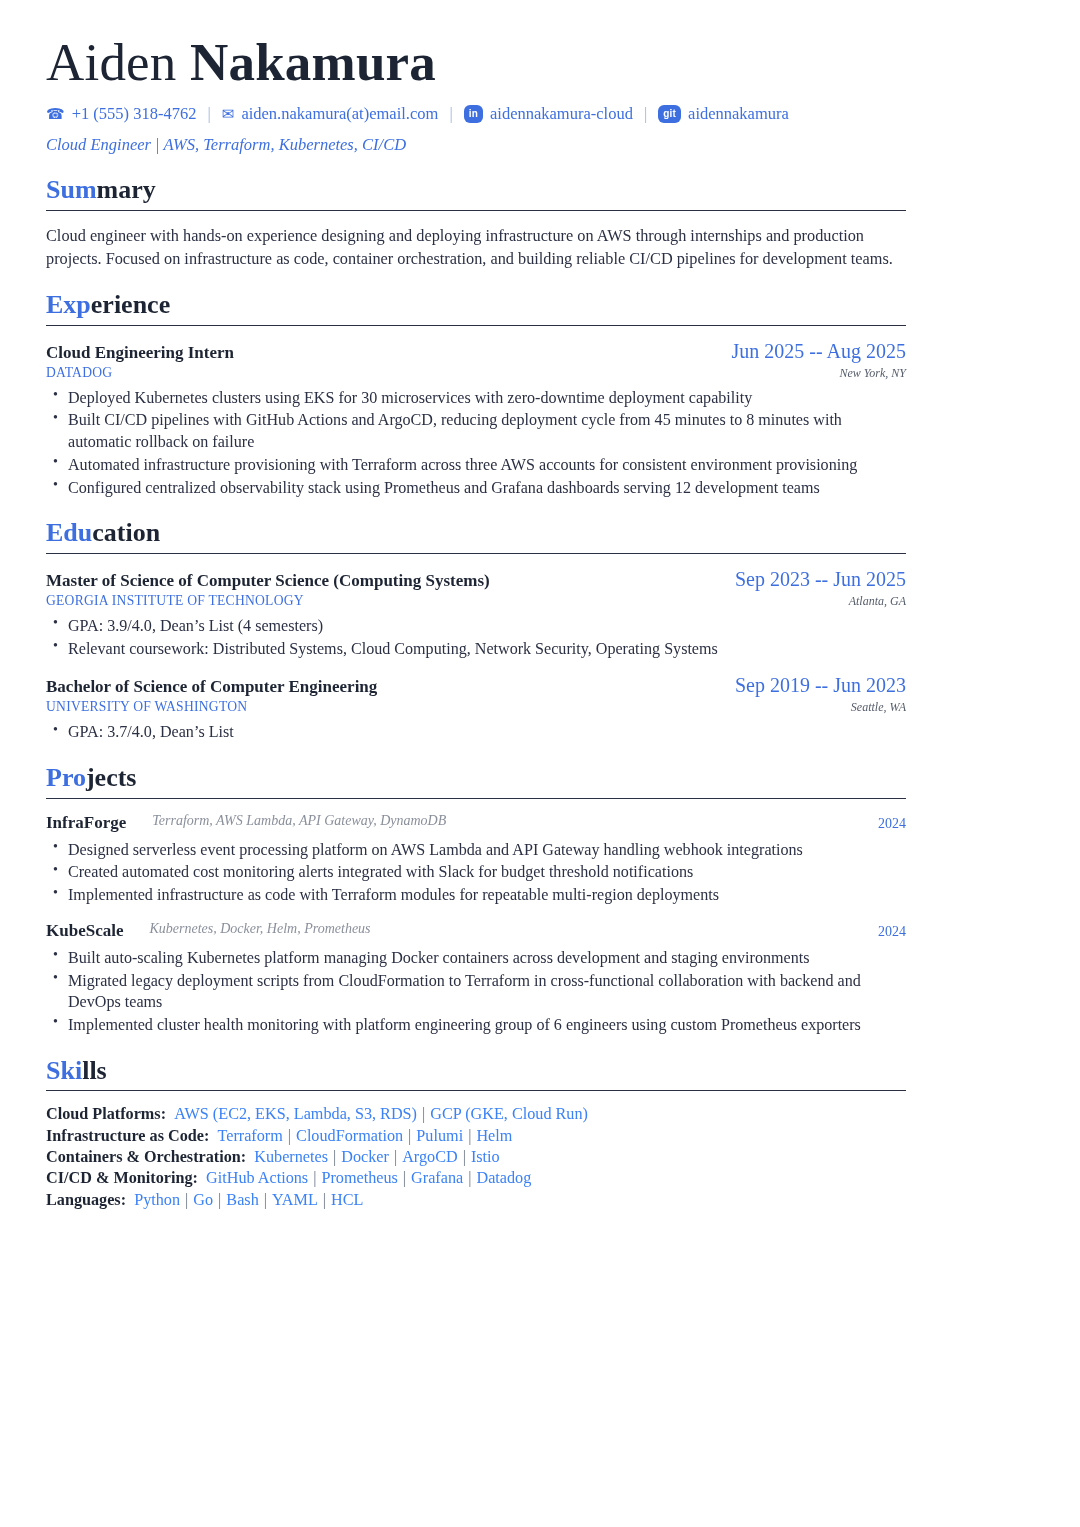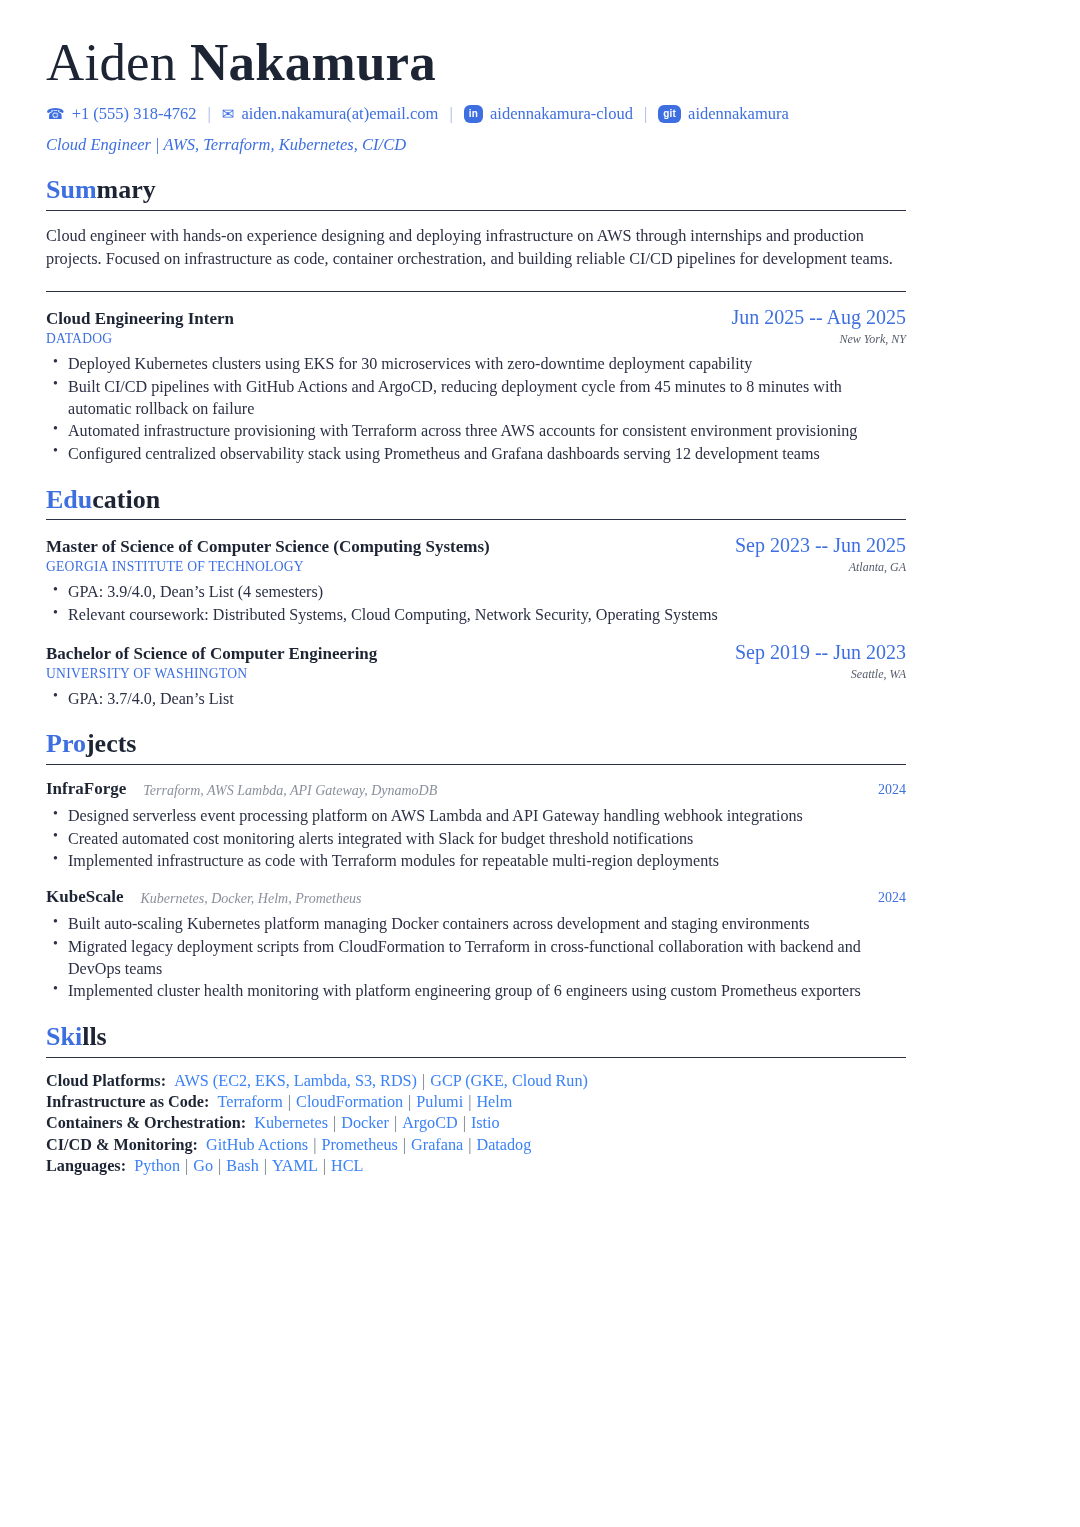--- a/index.html
+++ b/index.html
@@ -160,22 +160,22 @@
   }
 
   
   .proj-head {
     display: flex;
     justify-content: space-between;
     align-items: baseline;
   }
   .proj-left {
     display: flex;
-    align-items: flex-end;
-    gap: 17px;
+    align-items: flex-start;
+    gap: 26px;
   }
   .proj-name {
     font-size: 17px;
     font-weight: 700;
     color: #1d2433;
   }
   .proj-stack {
     font-size: 14px;
     font-style: italic;
     color: #8a8f9c;
@@ -244,20 +244,23 @@
 
   <div class="section">
     <div class="section-title">
       <span class="hl">Sum</span><span>mary</span>
     </div>
     <hr class="section-rule">
     <p class="summary-text">Cloud engineer with hands-on experience designing and deploying infrastructure on AWS through internships and production projects. Focused on infrastructure as code, container orchestration, and building reliable CI/CD pipelines for development teams.</p>
   </div>
 
   <div class="section">
+    <div class="section-title">
+      <span class="hl">Exp</span><span>erience</span>
+    </div>
     <hr class="section-rule">
     <div id="experience-list">
         <div class="entry">
           <div class="entry-row">
             <div class="entry-title">Cloud Engineering Intern</div>
             <div class="entry-date">Jun 2025 -- Aug 2025</div>
           </div>
           <div class="entry-row-sub">
             <div class="entry-org">DATADOG</div>
             <div class="entry-loc">New York, NY</div>

